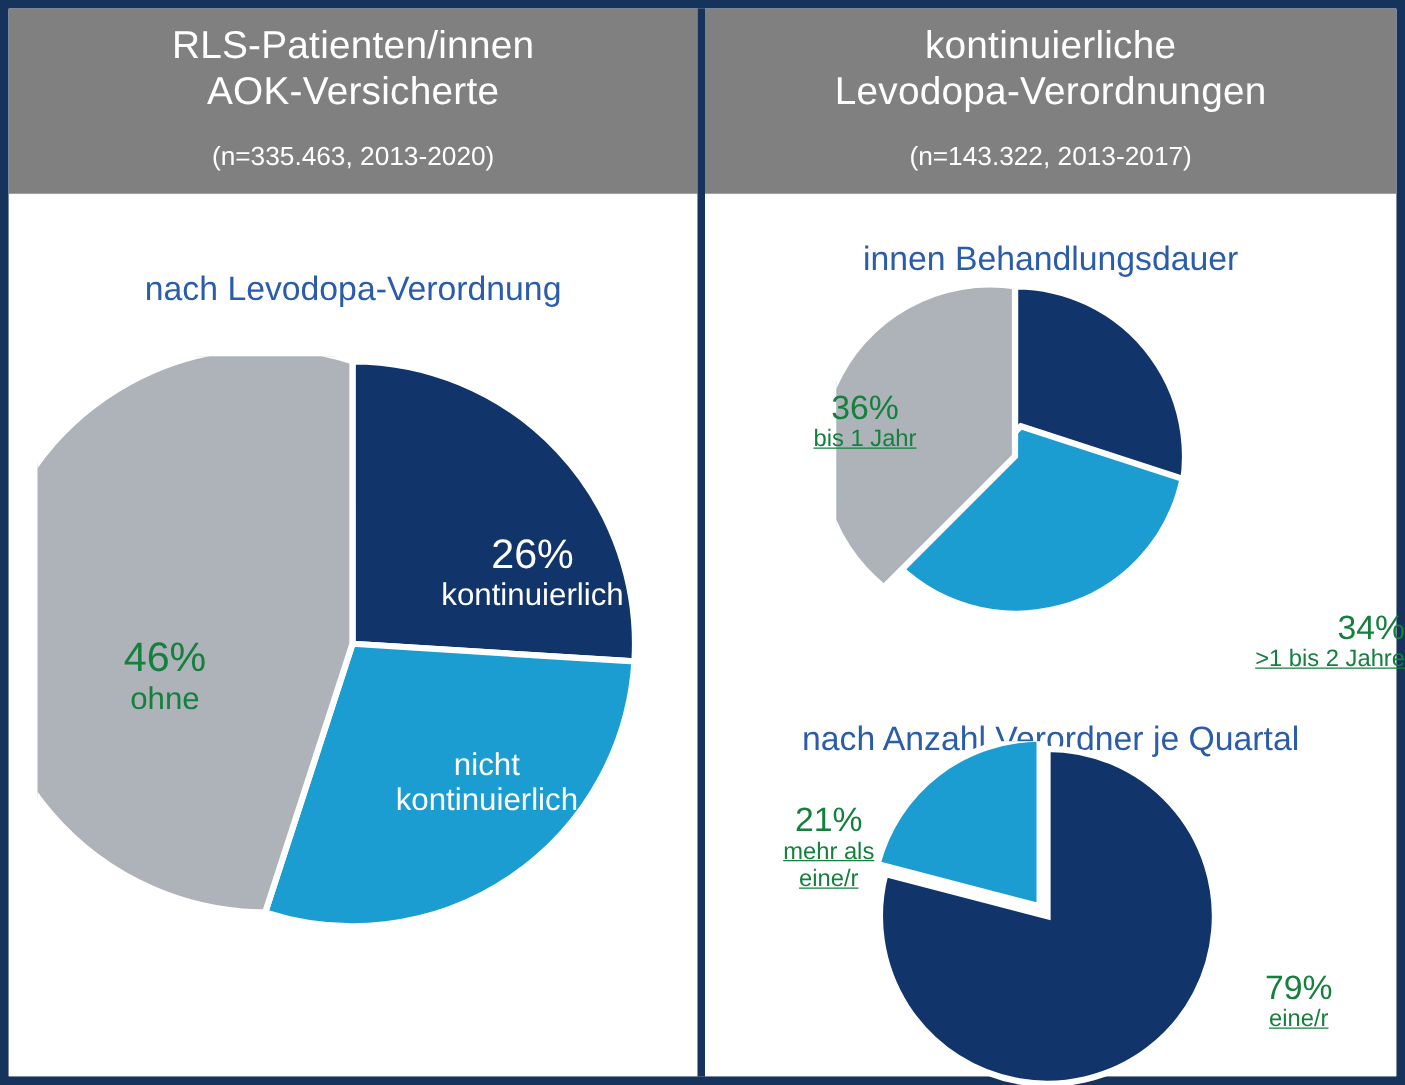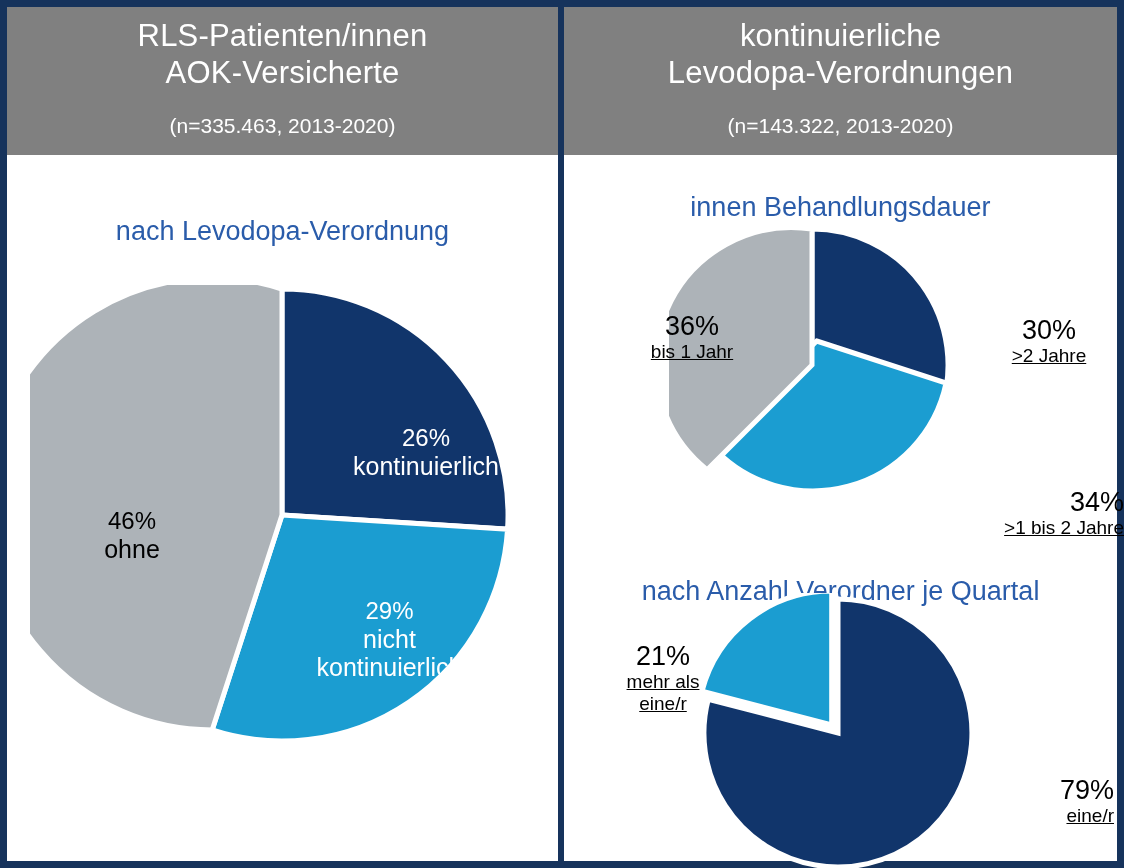--- a/index.html
+++ b/index.html
@@ -71,28 +71,28 @@
   }
   .pie-wrap{position:relative;}
   .pie-label{
     position:absolute;
     text-align:center;
     line-height:1.12;
     white-space:nowrap;
   }
   .pie-label .pct{
     display:block;
-    font-size:24px;
+    font-size:33px;
   }
   .pie-label .cap{
     display:block;
     font-size:25px;
   }
   .label-inside{color:#ffffff;}
-  .label-outside{color:#000000;}
+  .label-outside{color:#15803d;}
   .small .pct{font-size:27px;}
   .small .cap{font-size:19px;text-decoration:underline;}
   
   #left-chart-title{
     position:absolute;left:0;right:0;top:60px;
   }
   #left-pie-wrap{
     position:absolute;left:23px;top:130px;width:505px;height:545px;
   }
   #left-pie-svg{position:absolute;left:0;top:0;}
@@ -104,21 +104,21 @@
   #rt-pie-wrap{position:absolute;left:0;top:70px;width:561px;height:280px;}
   #rt-pie-svg{position:absolute;left:105px;top:0;}
   #rt-label-30{left:410px;top:90px;width:150px;}
   #rt-label-34{left:380px;top:262px;width:180px;text-align:right;}
   #rt-label-36{left:48px;top:86px;width:160px;}
   
   #rb-title{position:absolute;left:0;right:0;top:420px;}
   #rb-pie-wrap{position:absolute;left:0;top:438px;width:561px;height:278px;}
   #rb-pie-svg{position:absolute;left:136px;top:0;}
   #rb-label-21{left:24px;top:48px;width:150px;}
-  #rb-label-79{left:400px;top:182px;width:150px;text-align:right;}
+  #rb-label-79{left:400px;top:182px;width:150px;}
 </style>
 </head>
 <body>
 
 <div id="infographic">
 
   <div class="panel" id="panel-left">
 
     <div class="panel-header">
       <div class="line">RLS-Patienten/innen</div>
@@ -139,64 +139,59 @@
 
           <path fill="#adb3b8" stroke="#ffffff" stroke-width="5" d="M 252 230 L 182.16 444.97 A 226 226 0 1 1 252 4 Z"></path>
         </svg>
 
         <div class="pie-label label-inside" id="left-label-26">
           <span class="pct">26%</span>
           <span class="cap">kontinuierlich</span>
         </div>
 
         <div class="pie-label label-inside" id="left-label-29">
-          <span class="pct">29%</span>
           <span class="cap">nicht</span>
           <span class="cap">kontinuierlich</span>
         </div>
 
         <div class="pie-label label-outside" id="left-label-46">
           <span class="pct">46%</span>
           <span class="cap">ohne</span>
         </div>
       </div>
 
     </div>
   </div>
 
   <div class="panel-divider"></div>
 
   <div class="panel" id="panel-right">
 
     <div class="panel-header">
       <div class="line">kontinuierliche</div>
       <div class="line">Levodopa-Verordnungen</div>
-      <div class="sub">(n=143.322, 2013-2020)</div>
+      <div class="sub">(n=143.322, 2013-2017)</div>
     </div>
 
     <div class="panel-body">
 
       <div class="chart-title" id="rt-title">innen Behandlungsdauer</div>
 
       <div class="pie-wrap" id="rt-pie-wrap">
         <svg id="rt-pie-svg" width="300" height="290" viewBox="0 0 300 290">
 
           <path fill="#11356b" stroke="#ffffff" stroke-width="5" d="M 143 140 L 143 4 A 136 136 0 0 1 272.36 182.03 Z"></path>
 
           <g transform="translate(4.7,-24.0)">
             <path fill="#1b9dd1" stroke="#ffffff" stroke-width="5" d="M 143 140 L 272.36 182.03 A 136 136 0 0 1 38.16 244.86 Z"></path>
           </g>
 
           <path fill="#adb3b8" stroke="#ffffff" stroke-width="5" d="M 143 140 L 38.16 244.86 A 136 136 0 0 1 143 4 Z"></path>
         </svg>
 
-        <div class="pie-label label-outside small" id="rt-label-30">
-          <span class="pct">30%</span>
-          <span class="cap">&gt;2 Jahre</span>
-        </div>
 
         <div class="pie-label label-outside small" id="rt-label-34">
           <span class="pct">34%</span>
           <span class="cap">&gt;1 bis 2 Jahre</span>
         </div>
 
         <div class="pie-label label-outside small" id="rt-label-36">
           <span class="pct">36%</span>
           <span class="cap">bis 1 Jahr</span>
         </div>

